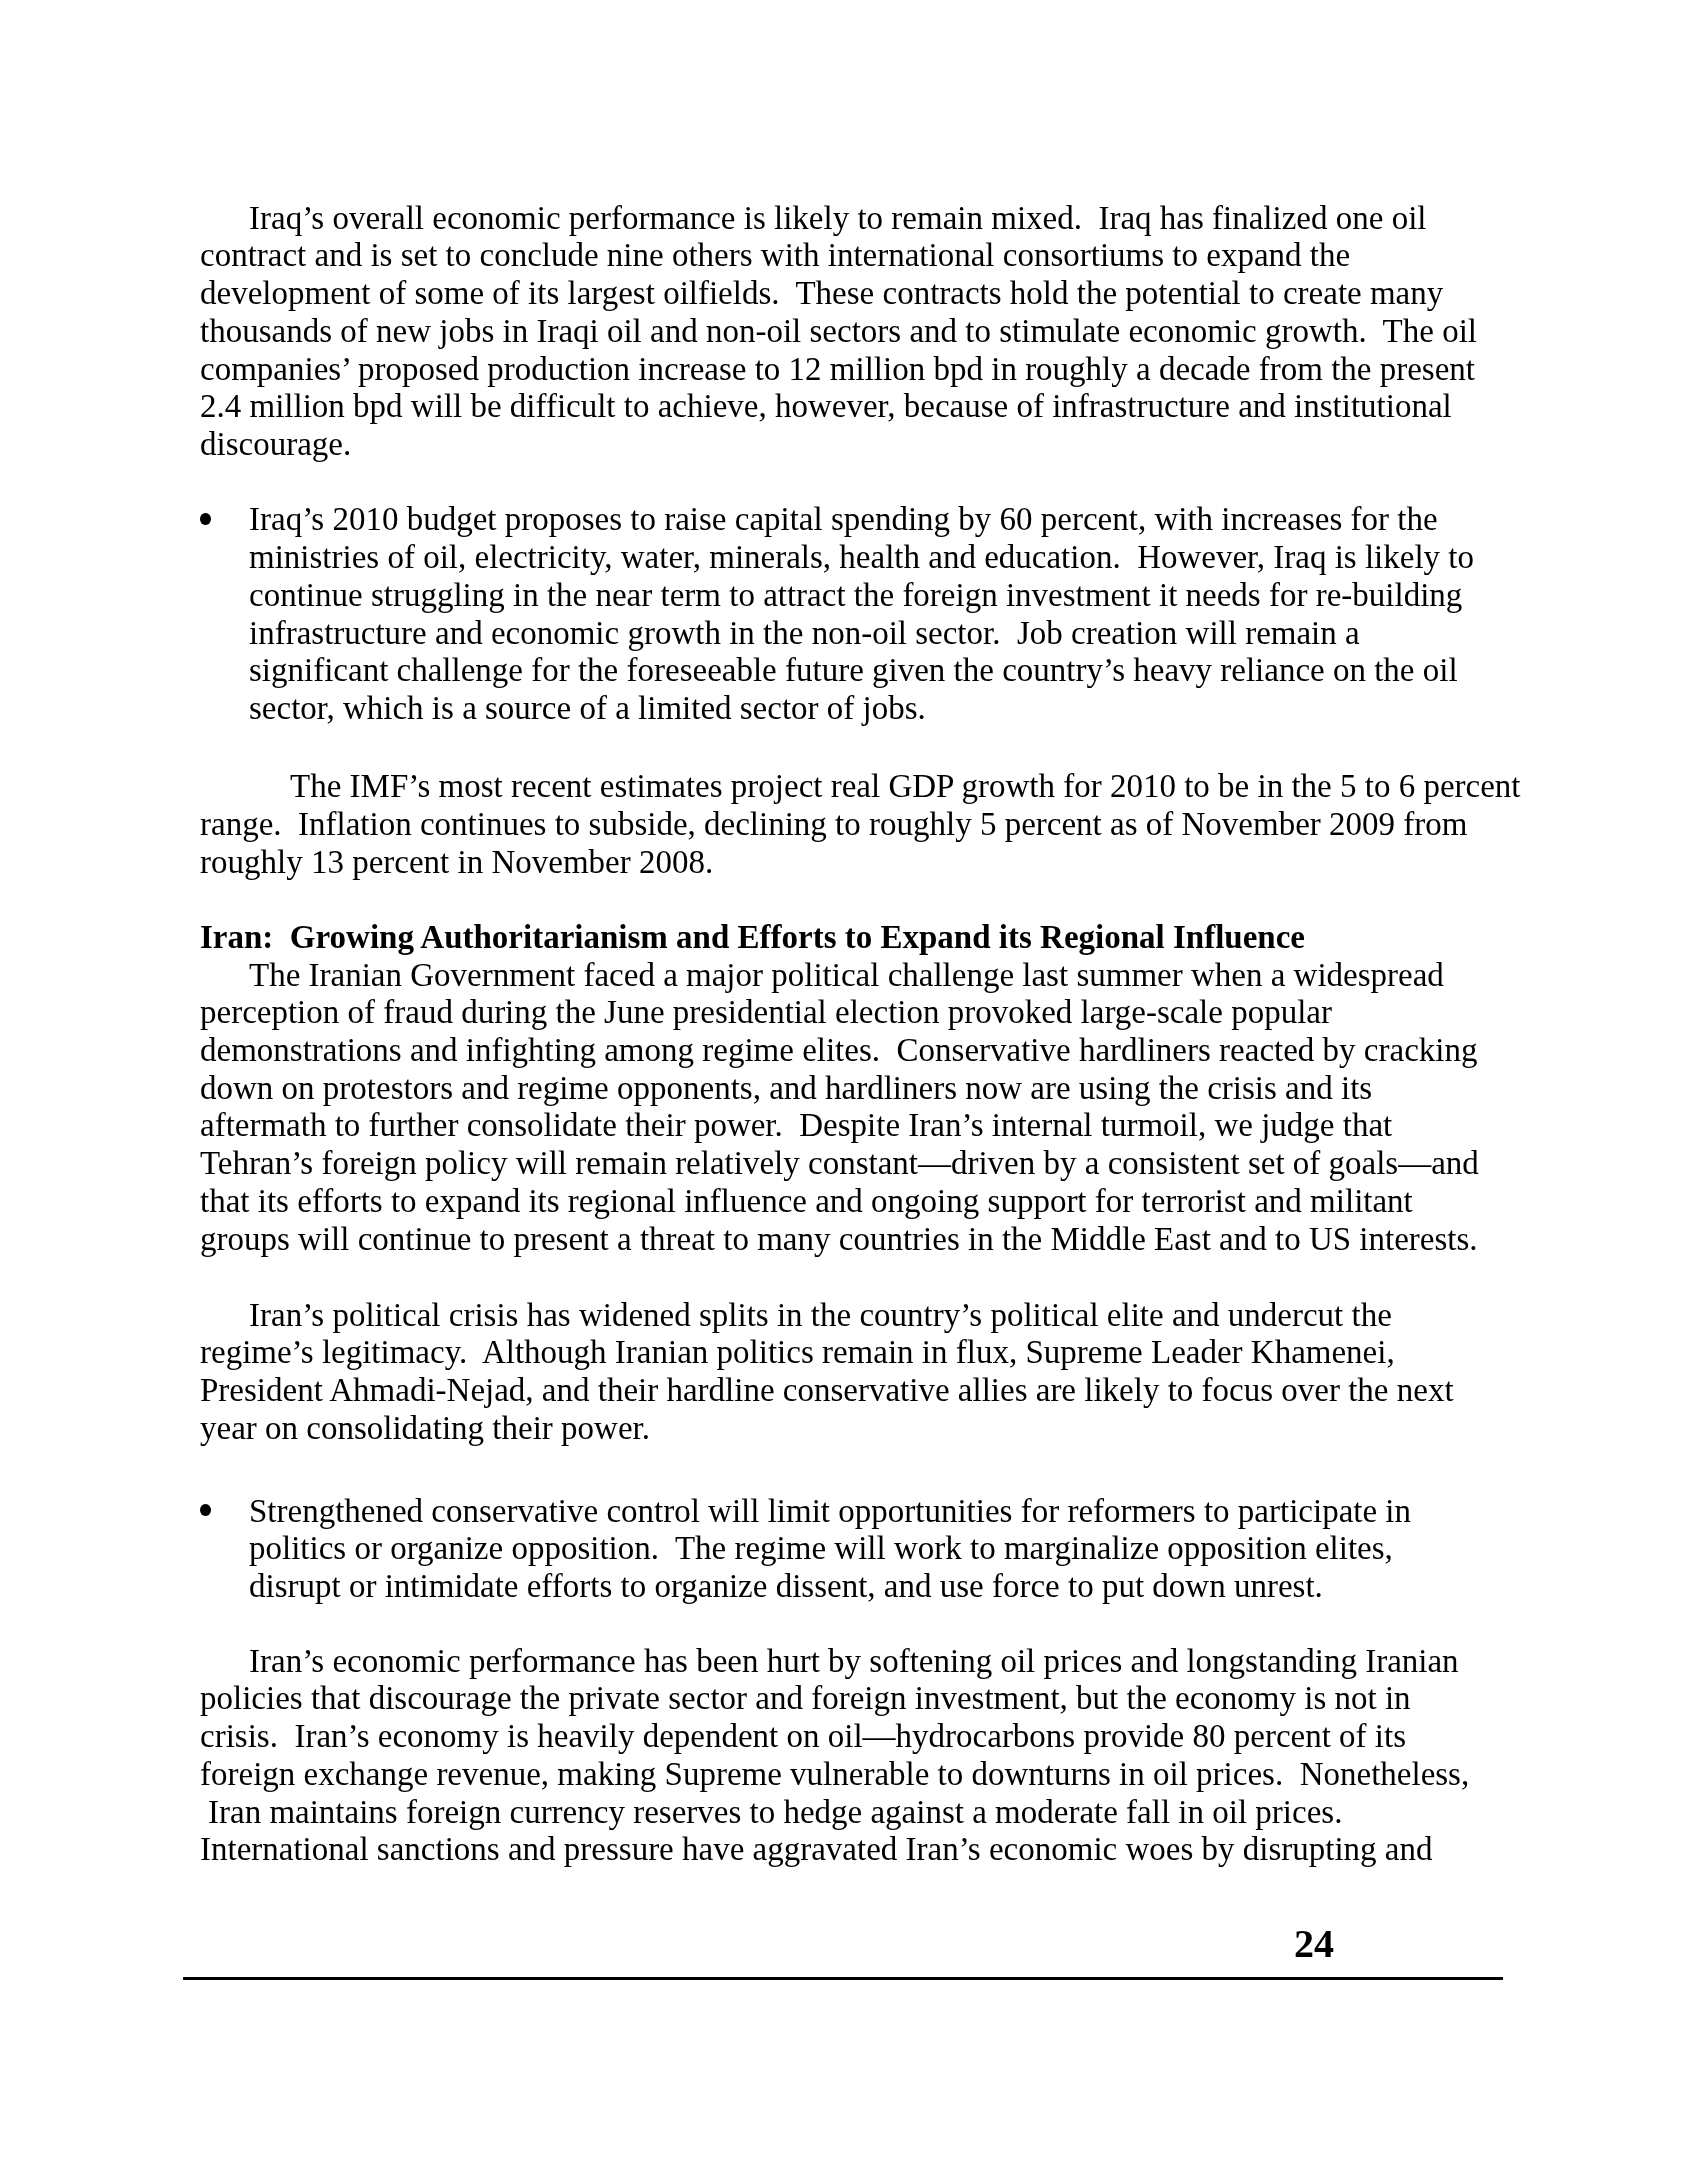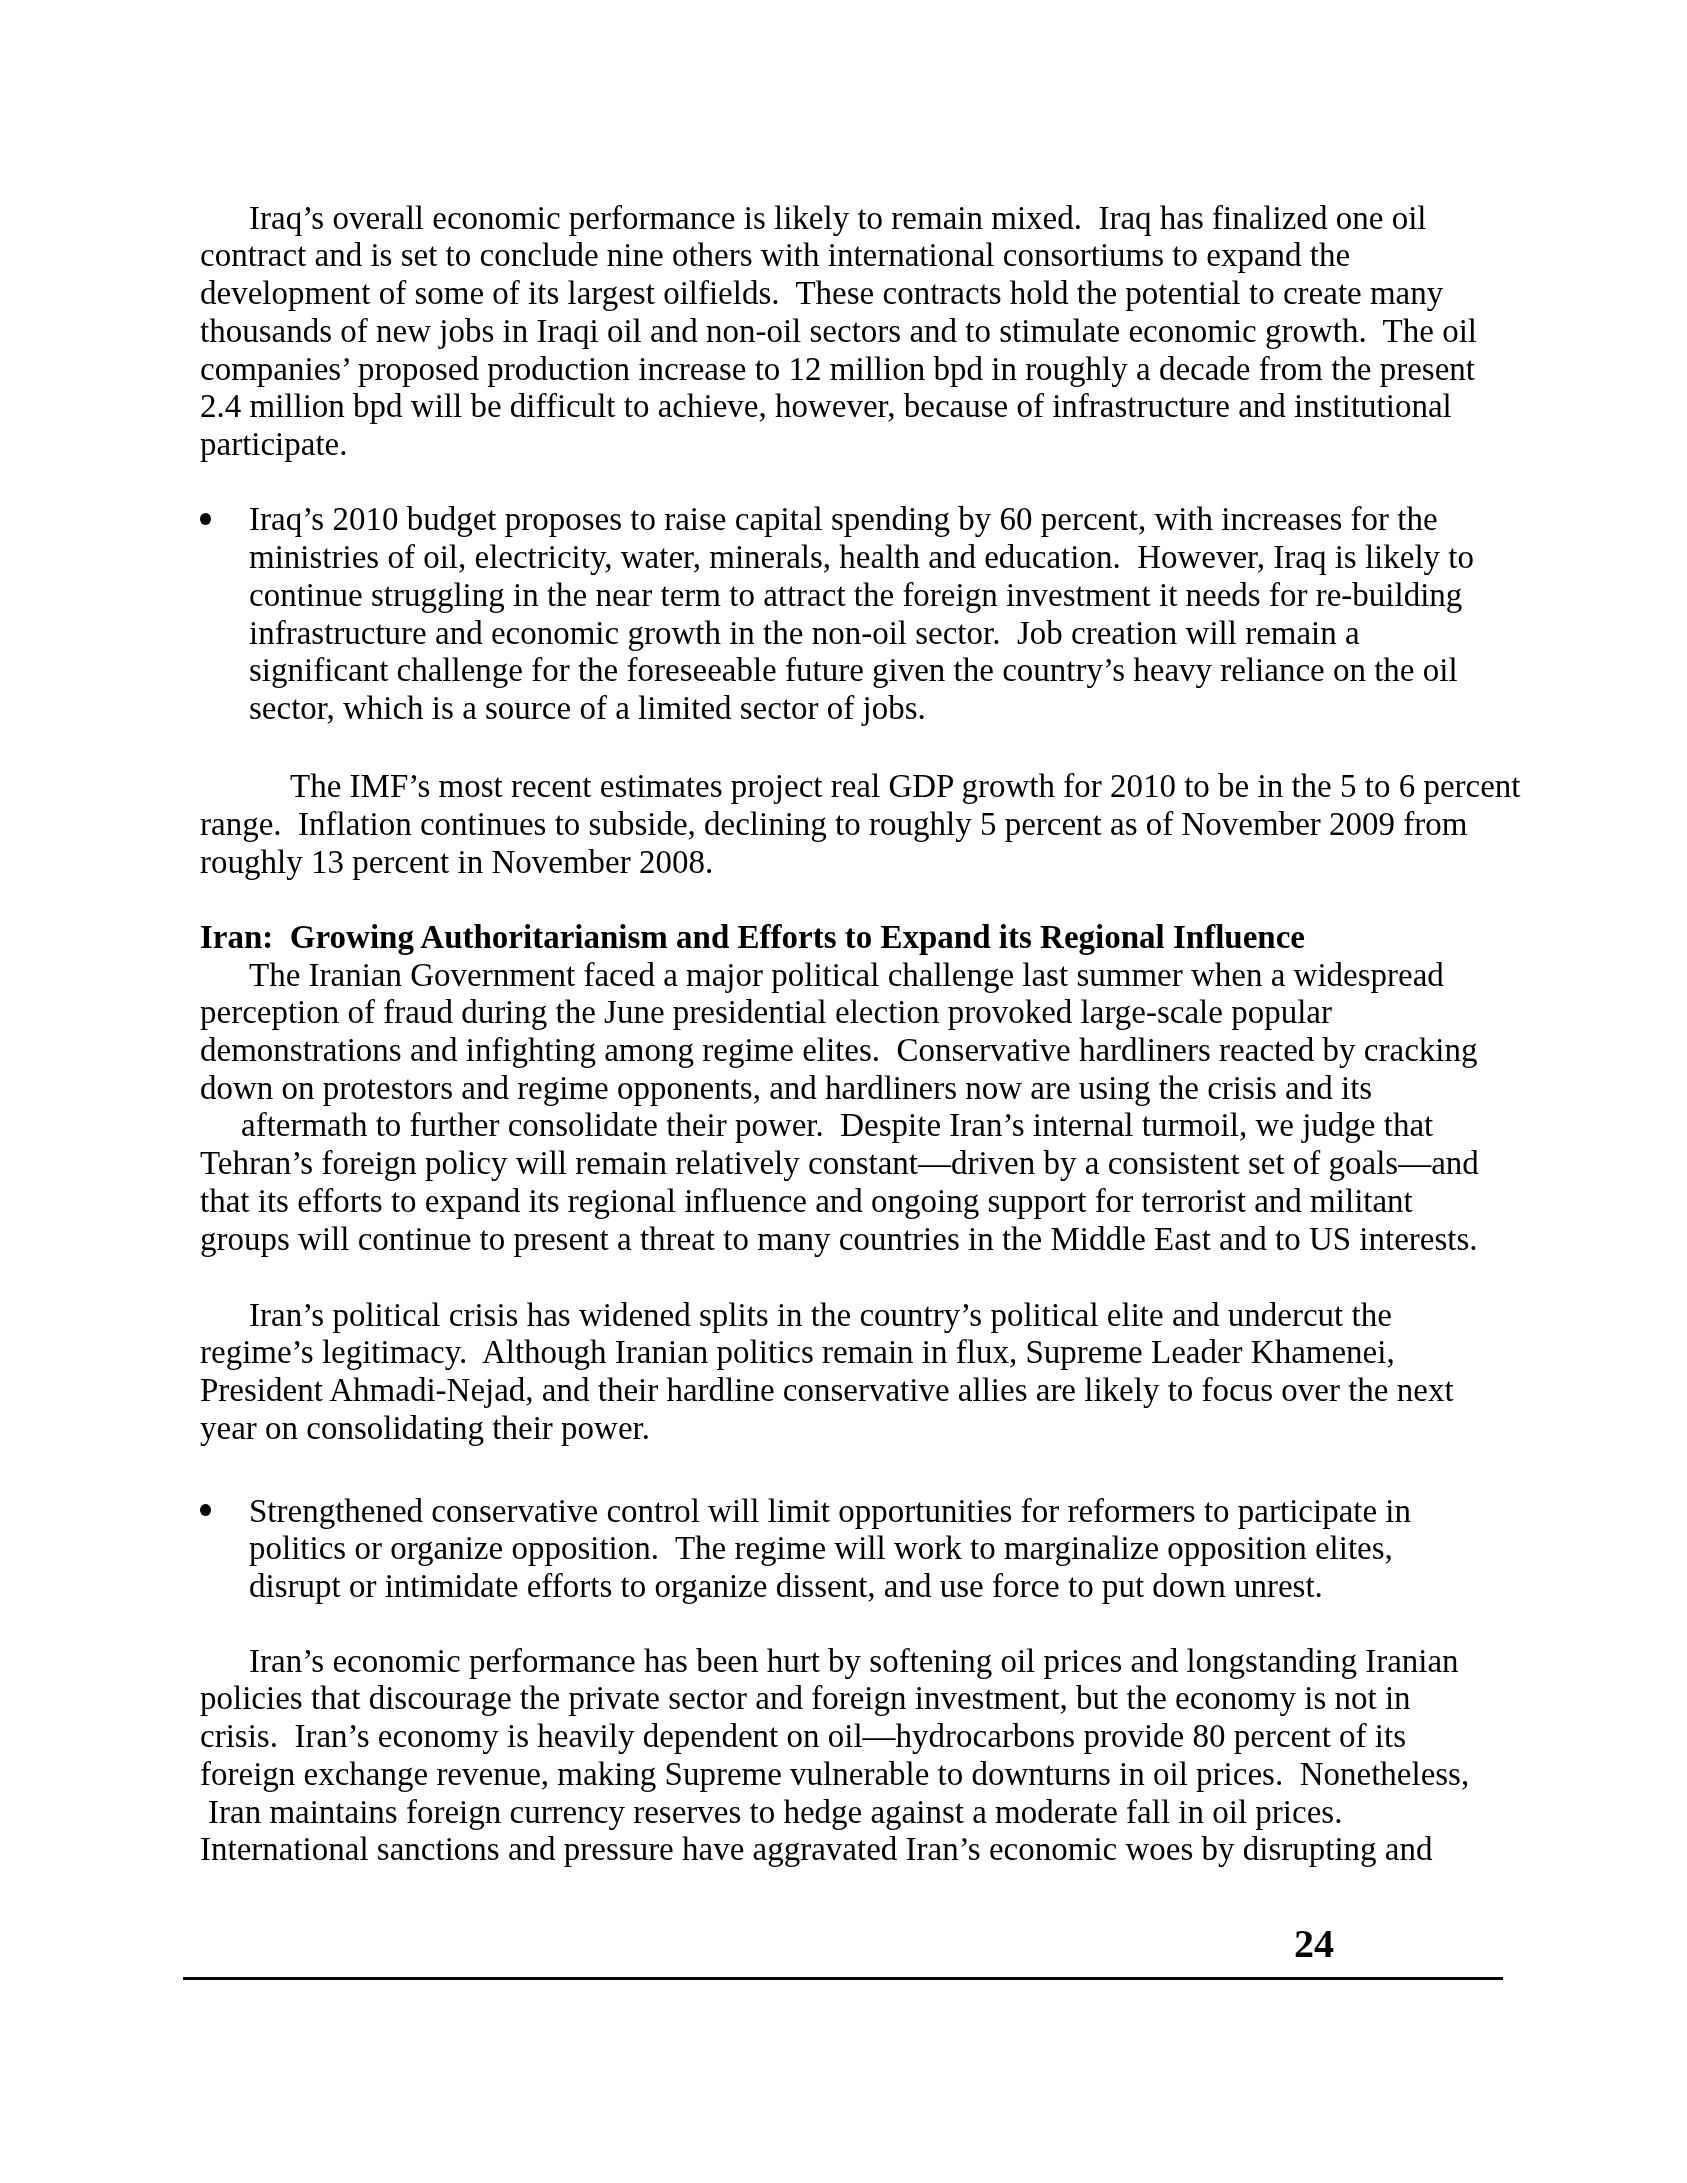--- a/index.html
+++ b/index.html
@@ -61,21 +61,21 @@
 
 <div id="page">
   <div id="body-text">
       <div>
         <div class="line indent" style="top: 202px;">Iraq’s overall economic performance is likely to remain mixed.  Iraq has finalized one oil</div>
         <div class="line" style="top: 239px;">contract and is set to conclude nine others with international consortiums to expand the</div>
         <div class="line" style="top: 277px;">development of some of its largest oilfields.  These contracts hold the potential to create many</div>
         <div class="line" style="top: 315px;">thousands of new jobs in Iraqi oil and non-oil sectors and to stimulate economic growth.  The oil</div>
         <div class="line" style="top: 353px;">companies’ proposed production increase to 12 million bpd in roughly a decade from the present</div>
         <div class="line" style="top: 390px;">2.4 million bpd will be difficult to achieve, however, because of infrastructure and institutional</div>
-        <div class="line" style="top: 428px;">participate.</div>
+        <div class="line" style="top: 428px;">discourage.</div>
       </div>
       <div>
         <div class="bullet-dot" style="top: 513px;"></div>
         <div class="line bullet-text" style="top: 503px;">Iraq’s 2010 budget proposes to raise capital spending by 60 percent, with increases for the</div>
         <div class="line bullet-text" style="top: 541px;">ministries of oil, electricity, water, minerals, health and education.  However, Iraq is likely to</div>
         <div class="line bullet-text" style="top: 579px;">continue struggling in the near term to attract the foreign investment it needs for re-building</div>
         <div class="line bullet-text" style="top: 617px;">infrastructure and economic growth in the non-oil sector.  Job creation will remain a</div>
         <div class="line bullet-text" style="top: 654px;">significant challenge for the foreseeable future given the country’s heavy reliance on the oil</div>
         <div class="line bullet-text" style="top: 692px;">sector, which is a source of a limited sector of jobs.</div>
       </div>
@@ -85,21 +85,21 @@
         <div class="line" style="top: 846px;">roughly 13 percent in November 2008.</div>
       </div>
       <div>
         <div class="line heading" style="top: 921px;">Iran:  Growing Authoritarianism and Efforts to Expand its Regional Influence</div>
       </div>
       <div>
         <div class="line indent" style="top: 959px;">The Iranian Government faced a major political challenge last summer when a widespread</div>
         <div class="line" style="top: 996px;">perception of fraud during the June presidential election provoked large-scale popular</div>
         <div class="line" style="top: 1034px;">demonstrations and infighting among regime elites.  Conservative hardliners reacted by cracking</div>
         <div class="line" style="top: 1072px;">down on protestors and regime opponents, and hardliners now are using the crisis and its</div>
-        <div class="line" style="top: 1109px; margin-left: 41px;">aftermath to further consolidate their power.  Despite Iran’s internal turmoil, we judge that</div>
+        <div class="line" style="top: 1109px;">aftermath to further consolidate their power.  Despite Iran’s internal turmoil, we judge that</div>
         <div class="line" style="top: 1147px;">Tehran’s foreign policy will remain relatively constant—driven by a consistent set of goals—and</div>
         <div class="line" style="top: 1185px;">that its efforts to expand its regional influence and ongoing support for terrorist and militant</div>
         <div class="line" style="top: 1223px;">groups will continue to present a threat to many countries in the Middle East and to US interests.</div>
       </div>
       <div>
         <div class="line indent" style="top: 1299px;">Iran’s political crisis has widened splits in the country’s political elite and undercut the</div>
         <div class="line" style="top: 1336px;">regime’s legitimacy.  Although Iranian politics remain in flux, Supreme Leader Khamenei,</div>
         <div class="line" style="top: 1374px;">President Ahmadi-Nejad, and their hardline conservative allies are likely to focus over the next</div>
         <div class="line" style="top: 1412px;">year on consolidating their power.</div>
       </div>

